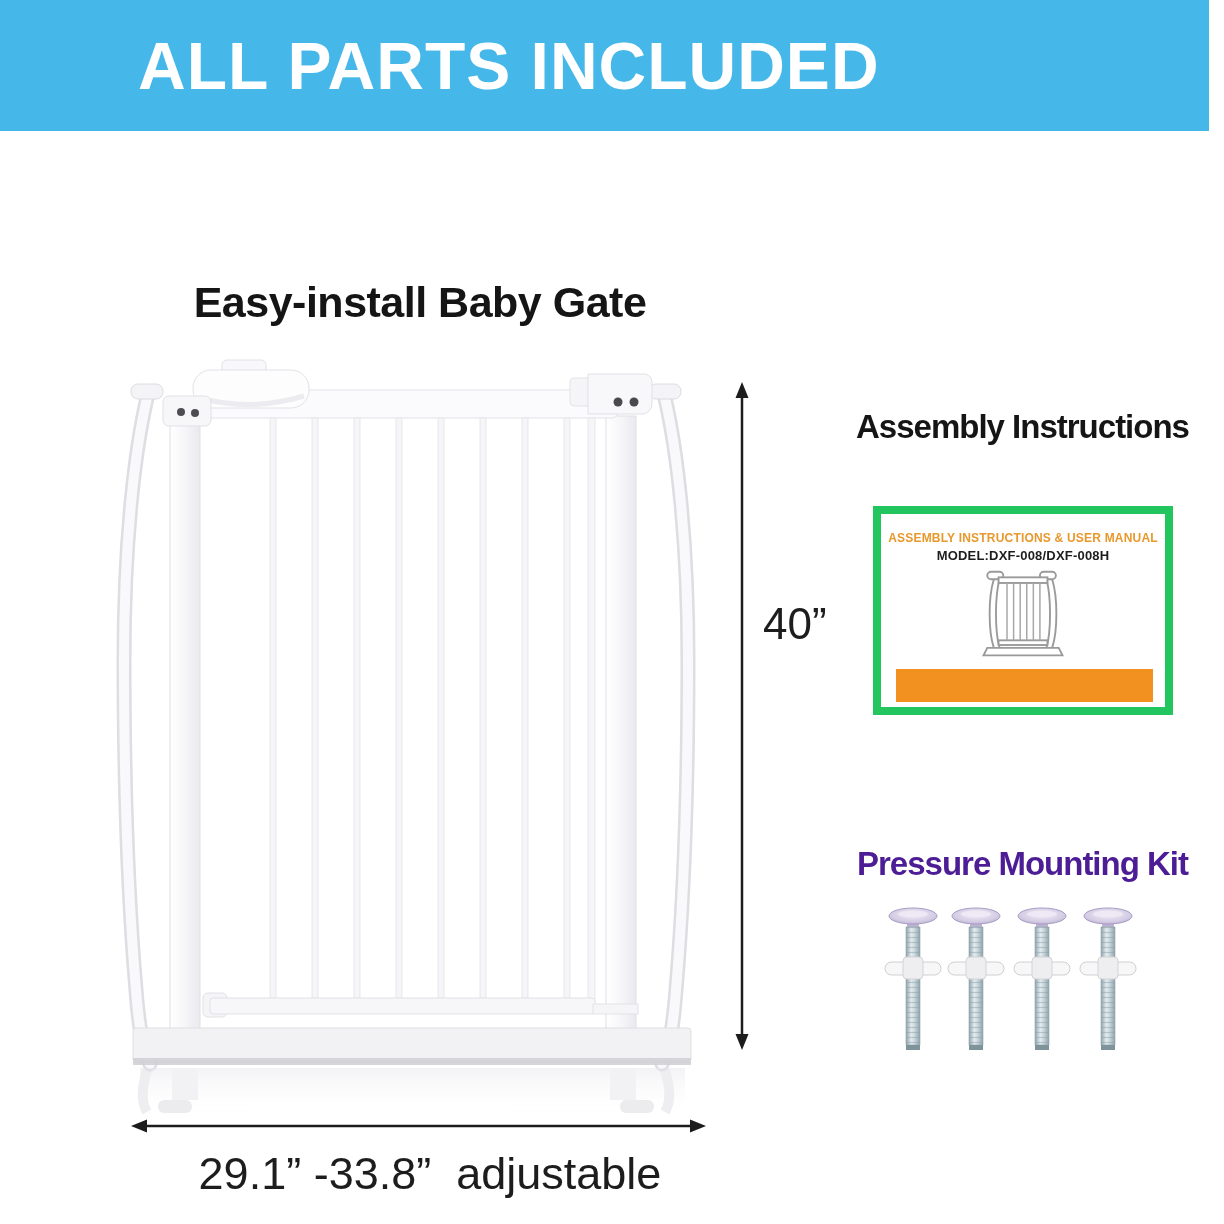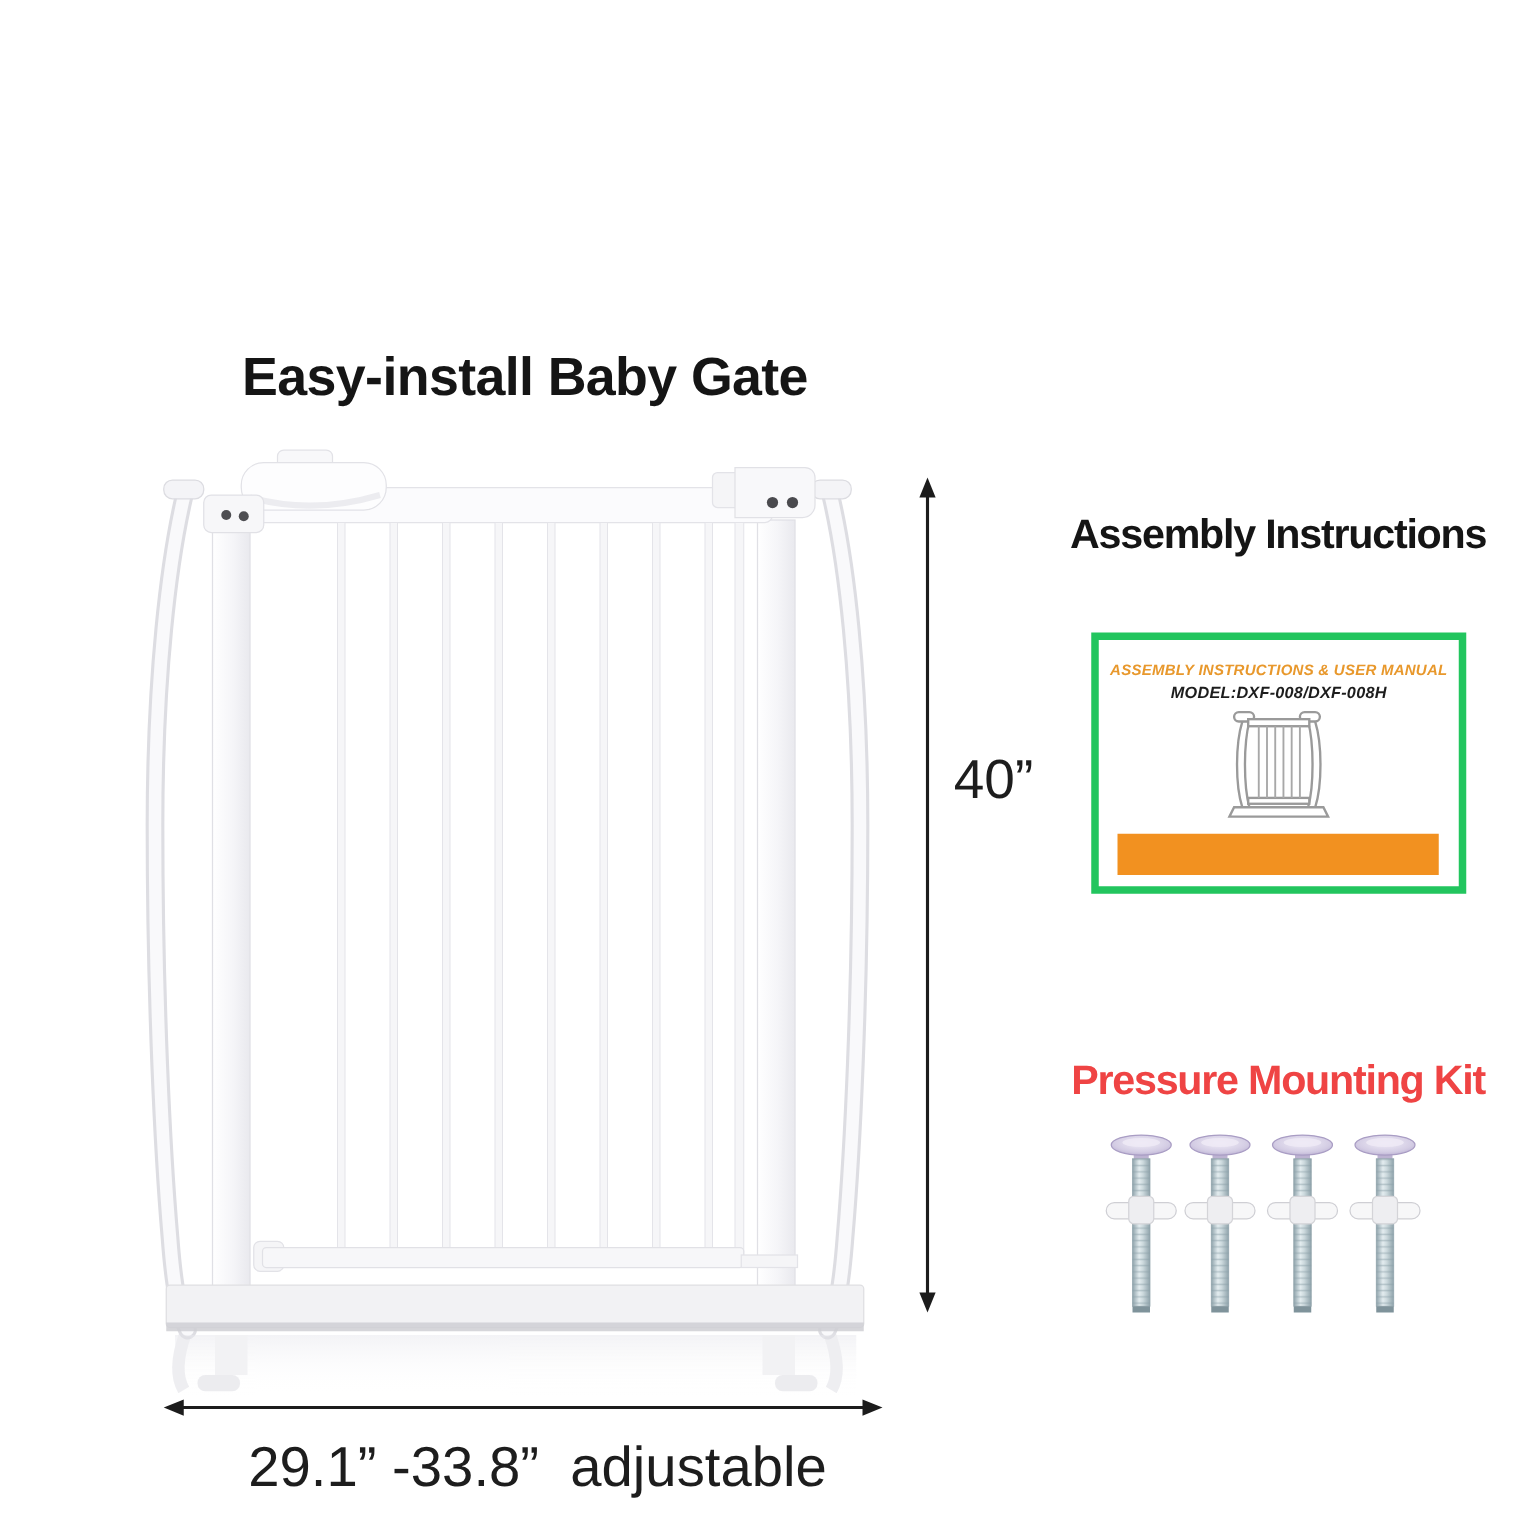--- a/index.html
+++ b/index.html
@@ -35,35 +35,35 @@
     left:125px;top:1148px;width:610px;text-align:center;
     font-size:45px;color:#1d1d1d;font-weight:400;letter-spacing:0px;
   }
   
   #assembly-heading{
     left:855px;top:408px;width:335px;text-align:center;
     font-size:33px;font-weight:700;color:#151515;letter-spacing:-1px;
   }
   #manual-card{
     left:873px;top:506px;width:300px;height:209px;box-sizing:border-box;
-    background:#ffffff;border:6px solid #22c55e;font-style:italic;
+    background:#ffffff;border:8px solid #22c55e;
   }
   #manual-title{
     margin-top:17px;text-align:center;font-size:12px;font-weight:700;letter-spacing:0.2px;
   }
   #manual-model{
     margin-top:3px;text-align:center;font-size:13px;font-weight:700;color:#1d1d1d;letter-spacing:0.2px;
   }
   #manual-thumb{display:block;margin:4px auto 0 auto;}
   #manual-orange-bar{
     position:absolute;left:15px;top:155px;width:257px;height:33px;
   }
   #mounting-heading{
     left:855px;top:845px;width:335px;text-align:center;
-    font-size:33px;font-weight:700;color:#ef4444;letter-spacing:-1px;
+    font-size:33px;font-weight:700;color:#4c1d95;letter-spacing:-1px;
   }
   #bolts-wrap{left:883px;top:903px;width:262px;height:152px;}
   svg{display:block;}
   #scene{left:0;top:0;pointer-events:none;}
 </style>
 </head>
 <body>
 
 <div id="stage">
 
@@ -147,20 +147,23 @@
       <polygon points="742,382 735.5,398 748.5,398" fill="#1c1c1c" stroke="none"></polygon>
       <polygon points="742,1050 735.5,1034 748.5,1034" fill="#1c1c1c" stroke="none"></polygon>
     </g>
     <g stroke="#1c1c1c">
       <line x1="141" y1="1126" x2="696" y2="1126" stroke-width="2.5"></line>
       <polygon points="131,1126 147,1119.5 147,1132.5" fill="#1c1c1c" stroke="none"></polygon>
       <polygon points="706,1126 690,1119.5 690,1132.5" fill="#1c1c1c" stroke="none"></polygon>
     </g>
   </svg>
 
+  <div id="banner" class="abs" style="background: rgb(69, 183, 233);">
+    <span id="banner-text" style="color: rgb(255, 255, 255);">ALL PARTS INCLUDED</span>
+  </div>
 
 
   <div id="gate-title" class="abs">Easy-install Baby Gate</div>
 
   <div id="height-label" class="abs">40”</div>
   <div id="width-label" class="abs pre">29.1” -33.8”  adjustable</div>
 
   <div id="assembly-heading" class="abs">Assembly Instructions</div>
 
   <div id="manual-card" class="abs">

